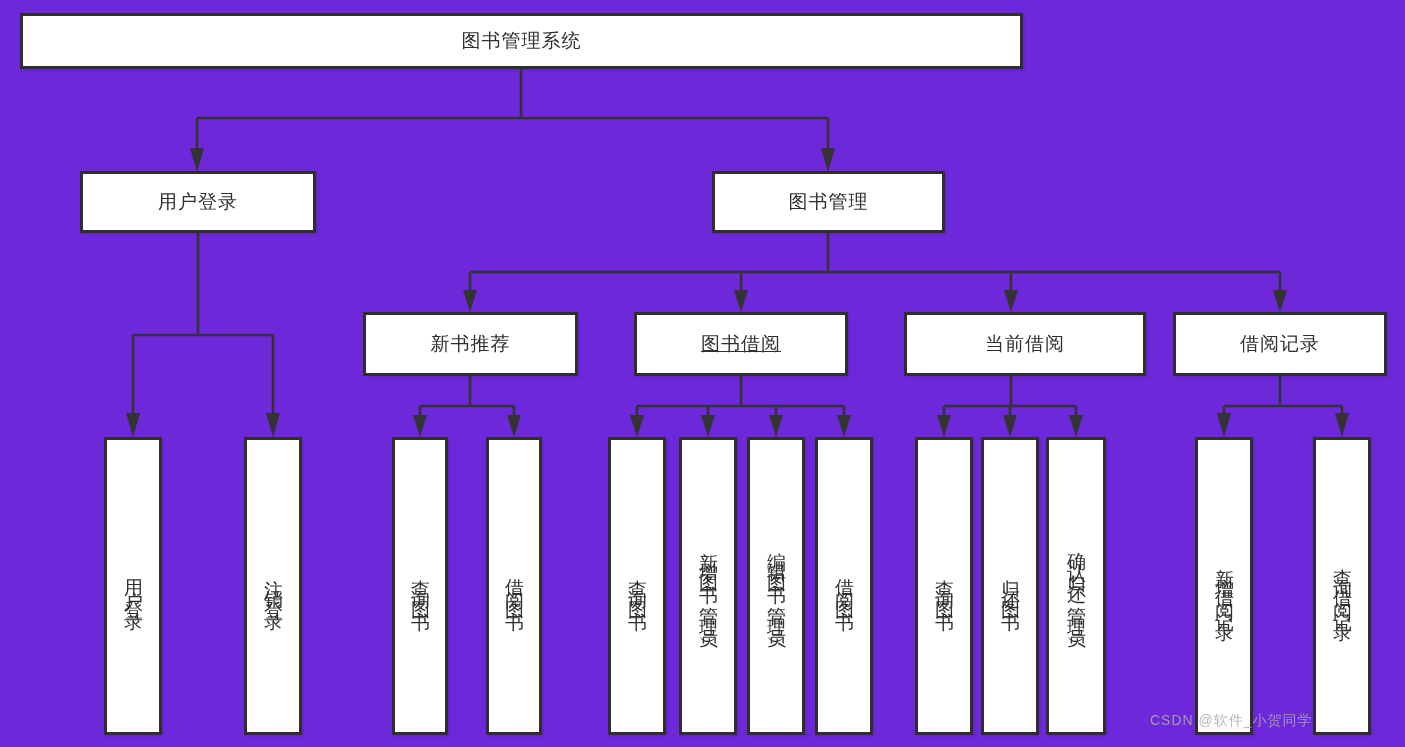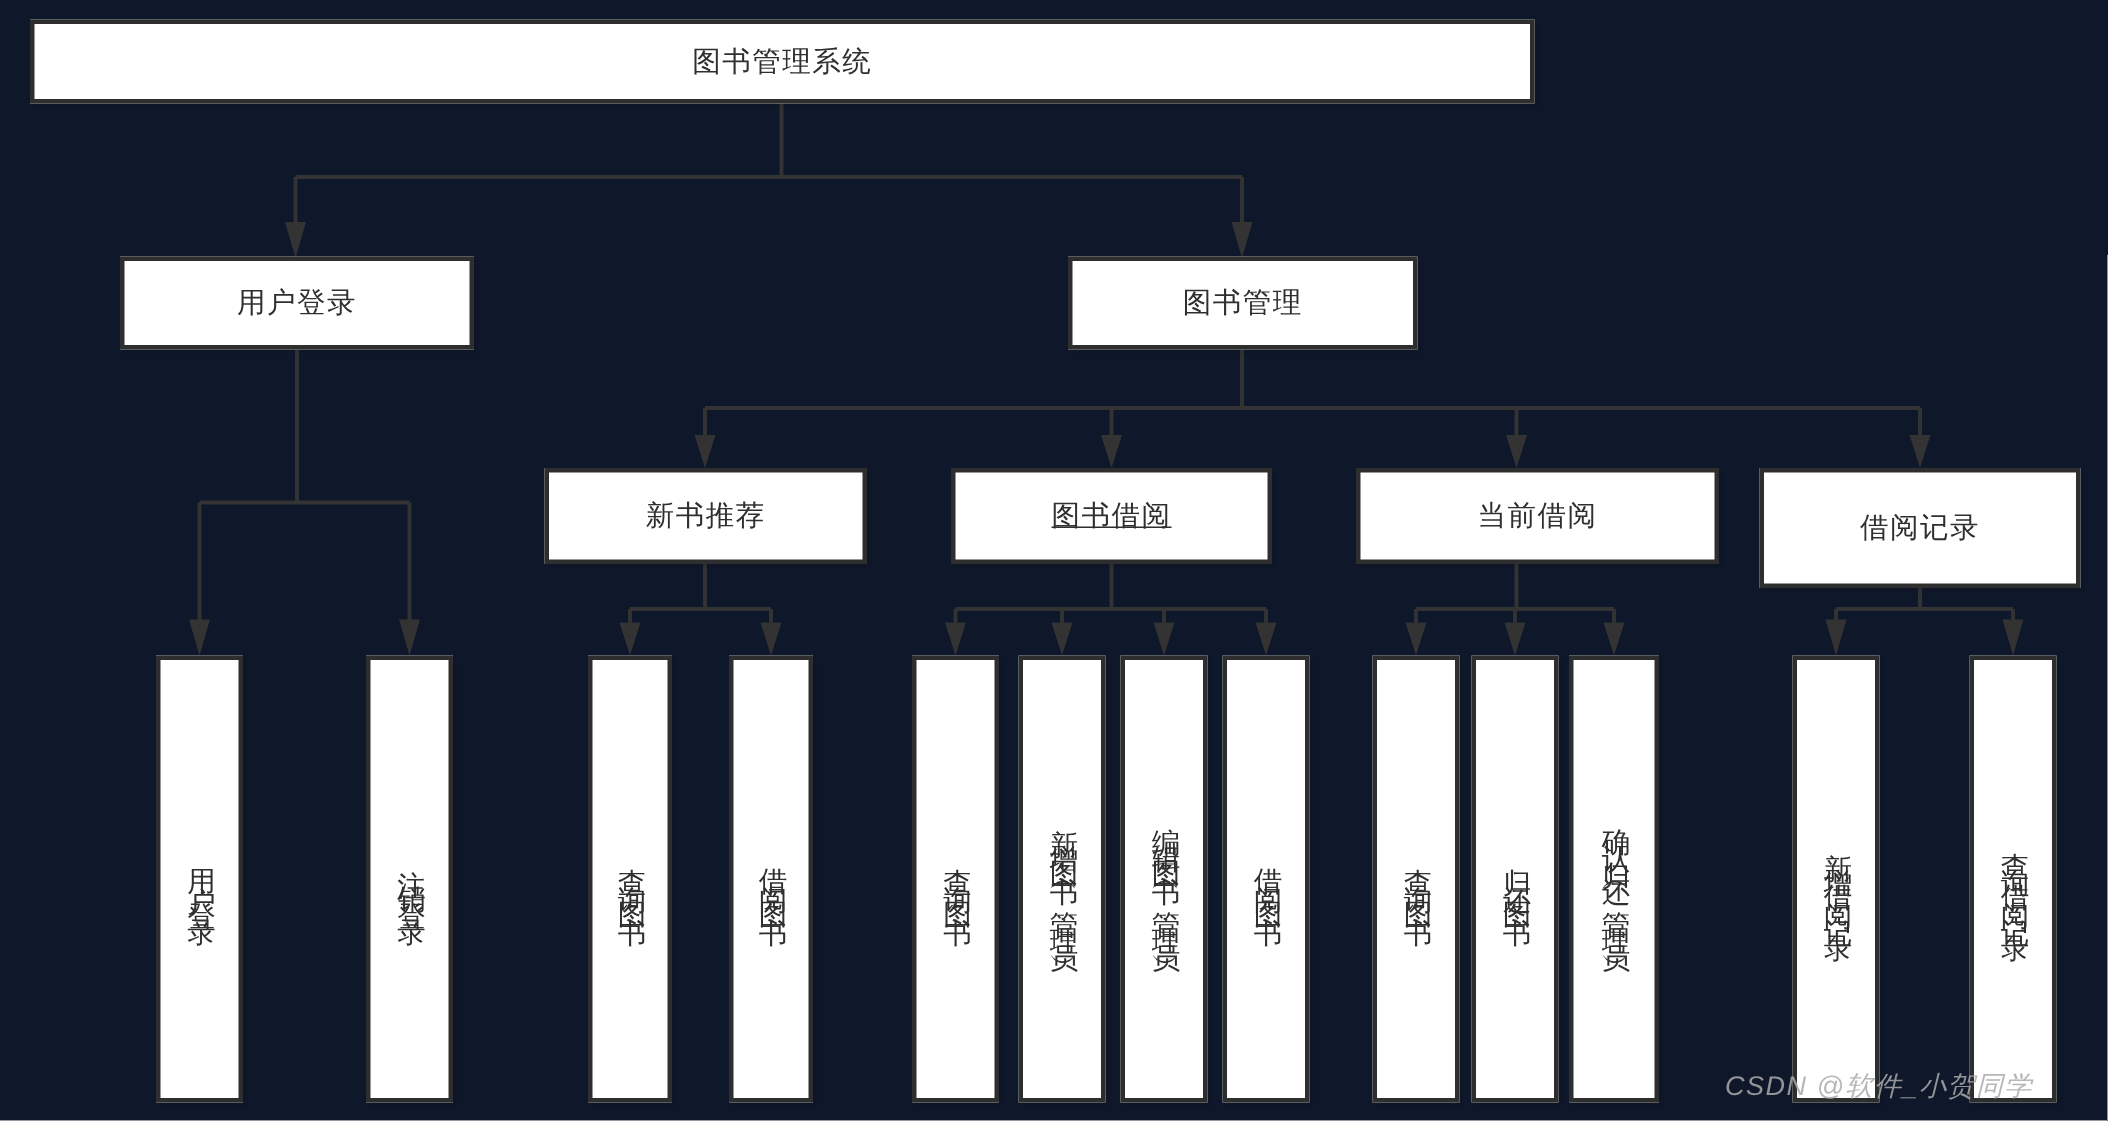--- a/index.html
+++ b/index.html
@@ -1,21 +1,21 @@
 <!DOCTYPE html>
 <html><head>
 <meta charset="utf-8">
 <style>
   * { margin:0; padding:0; box-sizing:border-box; }
   html,body { background:#ffffff; }
   .canvas {
     position:relative;
     width:1405px;
     height:747px;
-    background:#0f172a;
+    background:#6d28d9;
     font-family:"Liberation Sans", sans-serif;
     overflow:hidden;
   }
   svg.wires {
     position:absolute;
     left:0; top:0;
     width:1405px; height:747px;
     pointer-events:none;
   }
   svg.wires path { stroke:#333333; stroke-width:2.6; fill:none; }
@@ -49,26 +49,25 @@
     font-size:19px;
     line-height:1.2;
     letter-spacing:11px;
     color:#2f2f2f;
     white-space:nowrap;
   }
   .watermark {
     position:absolute;
     left:1150px;
     top:712px;
-    font-size:18px;
+    font-size:14px;
     color:rgba(170,170,170,0.85);
     letter-spacing:1px;
     white-space:nowrap;
     z-index:5;
-    font-style:italic;
   }
 </style>
 </head>
 <body>
 
 <div class="canvas">
 
   <svg class="wires" viewBox="0 0 1405 747">
 
     <g>
@@ -132,21 +131,21 @@
 
   <div class="hbox" style="left:712px; top:171px; width:233px; height:62px;">
     <span>图书管理</span>
   </div>
   <div class="hbox" style="left:634px; top:312px; width:214px; height:64px;text-decoration:underline;">
     <span>图书借阅</span>
   </div>
   <div class="hbox" style="left:904px; top:312px; width:242px; height:64px;">
     <span>当前借阅</span>
   </div>
-  <div class="hbox" style="left:1173px; top:312px; width:214px; height:80px;">
+  <div class="hbox" style="left:1173px; top:312px; width:214px; height:64px;">
     <span>借阅记录</span>
   </div>
 
   <div class="vbox" style="left:104px; width:58px;">
     <span class="vtext">用户登录</span>
   </div>
   <div class="vbox" style="left:244px; width:58px;">
     <span class="vtext">注销登录</span>
   </div>
 

